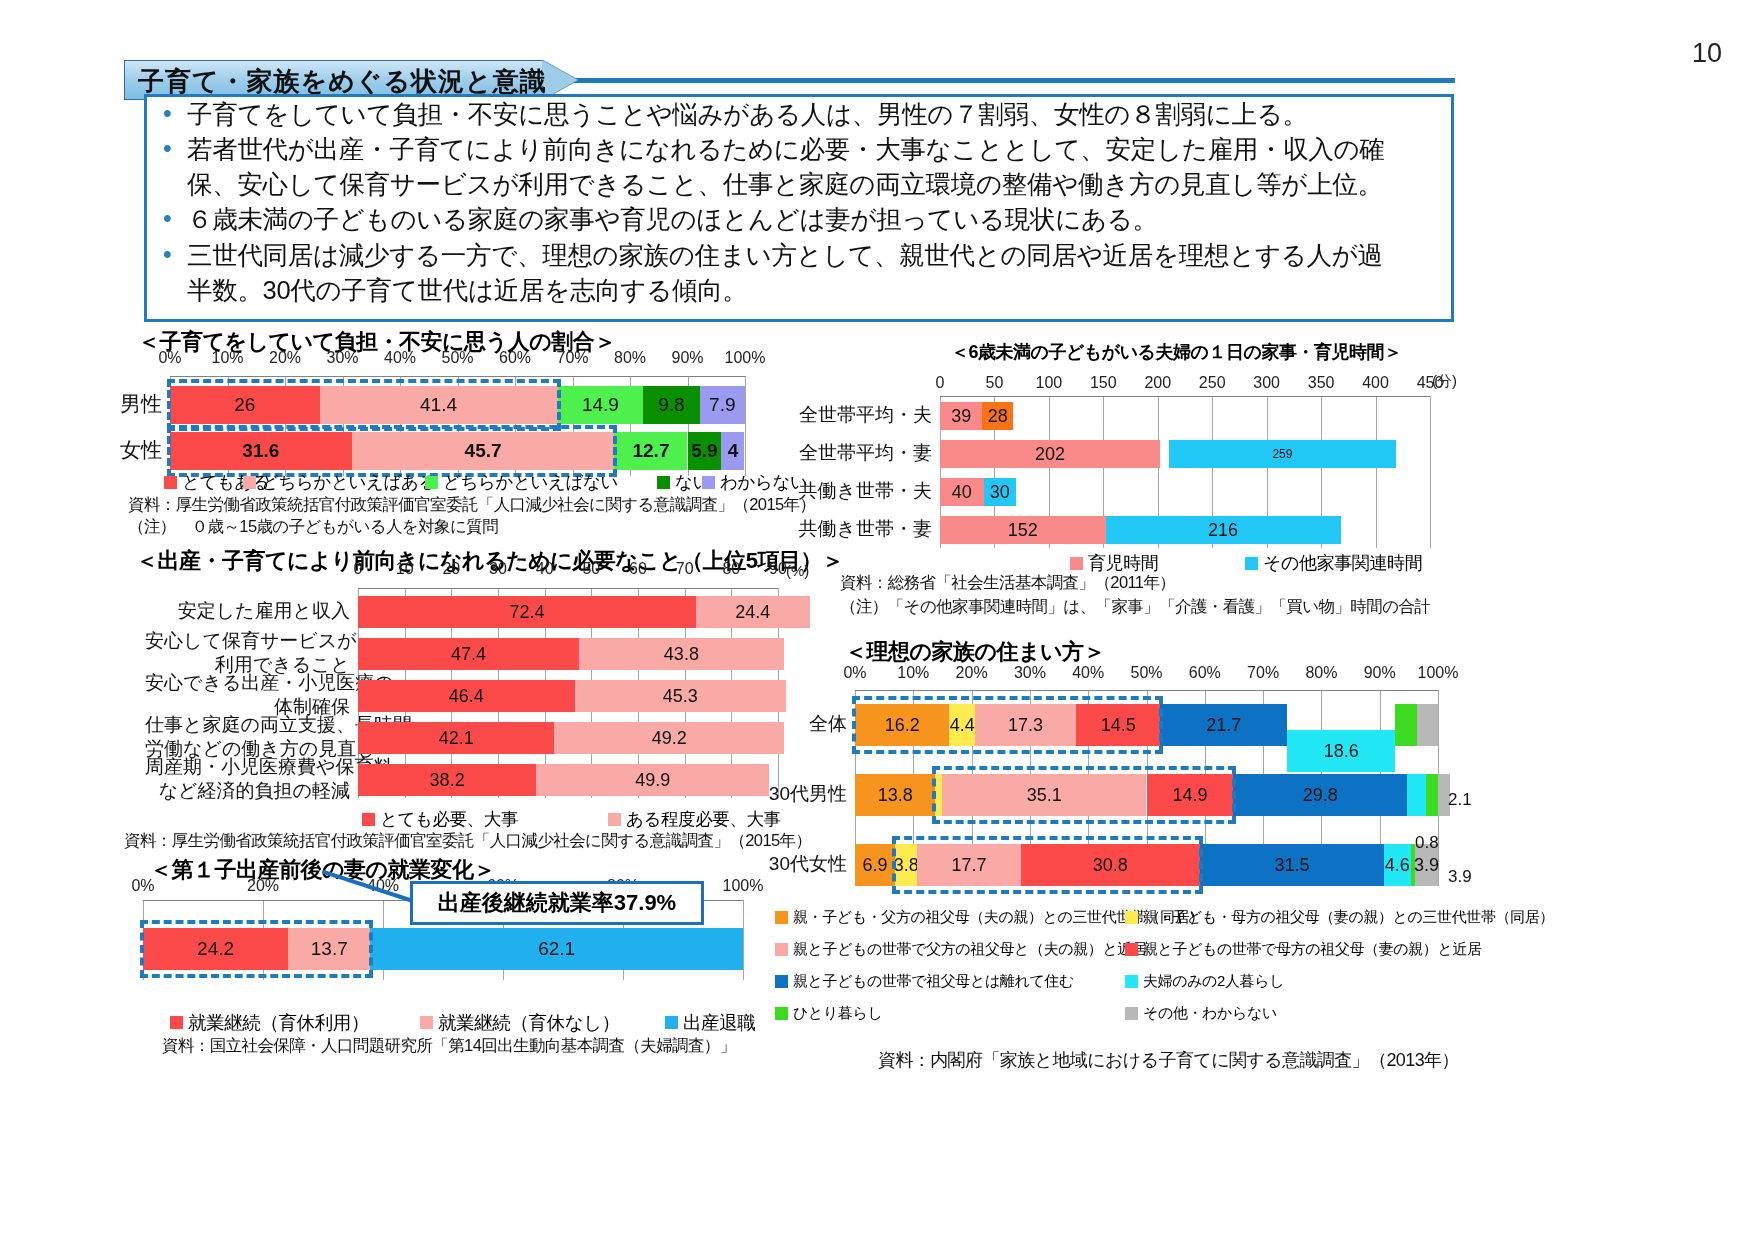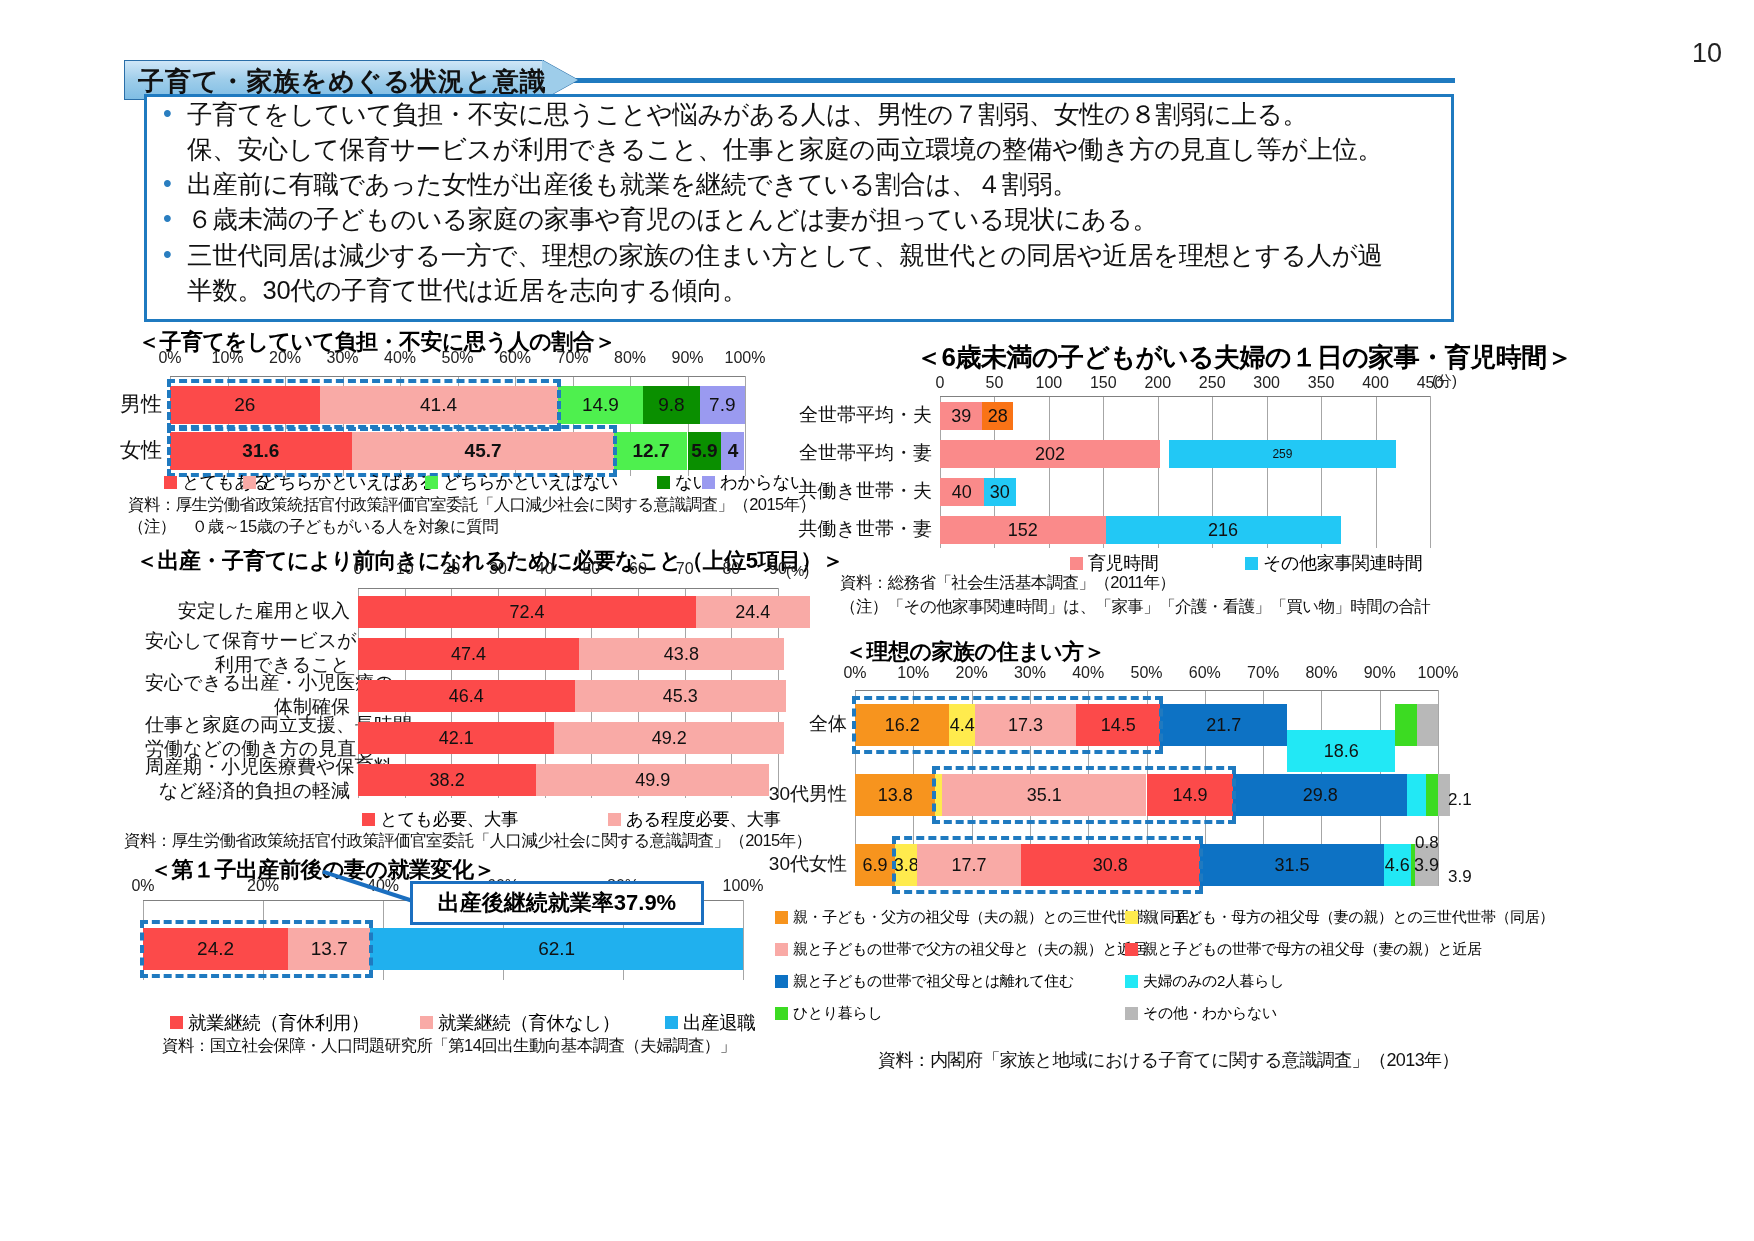--- a/index.html
+++ b/index.html
@@ -43,22 +43,22 @@
 
 <div class="hrule"></div>
 <div class="banner">
   <div class="body"></div>
   <div class="arrow"></div>
   <div class="txt">子育て・家族をめぐる状況と意識</div>
 </div>
 
 <div class="bulletbox" id="bulletbox">
     <div class="bl">子育てをしていて負担・不安に思うことや悩みがある人は、男性の７割弱、女性の８割弱に上る。</div>
+    <div class="bl">若者世代が出産・子育てにより前向きになれるために必要・大事なこととして、安定した雇用・収入の確</div>
     <div class="bl cont">保、安心して保育サービスが利用できること、仕事と家庭の両立環境の整備や働き方の見直し等が上位。</div>
-    <div class="bl">出産前に有職であった女性が出産後も就業を継続できている割合は、４割弱。</div>
     <div class="bl">６歳未満の子どものいる家庭の家事や育児のほとんどは妻が担っている現状にある。</div>
     <div class="bl">三世代同居は減少する一方で、理想の家族の住まい方として、親世代との同居や近居を理想とする人が過</div>
     <div class="bl cont">半数。30代の子育て世代は近居を志向する傾向。</div>
   </div>
 
 <div id="charts">
     <div class="ctitle" style="left: 138px; top: 327px; font-size: 22px;">＜子育てをしていて負担・不安に思う人の割合＞</div>
     <div class="axlab" style="left: 144px; top: 349px; width: 52px; text-align: center;">0%</div>
     <div class="gl" style="left: 170px; top: 376px; height: 100px;"></div>
     <div class="axlab" style="left: 201.5px; top: 349px; width: 52px; text-align: center;">10%</div>
@@ -273,21 +273,21 @@
     </div>
     <div class="lgd" style="left: 420px; top: 1010px; font-size: 18.5px;">
       <span class="sw" style="background: rgb(249, 170, 166);"></span>
       <span>就業継続（育休なし）</span>
     </div>
     <div class="lgd" style="left: 665px; top: 1010px; font-size: 18.5px;">
       <span class="sw" style="background: rgb(32, 176, 238);"></span>
       <span>出産退職</span>
     </div>
     <div class="note" style="left: 162px; top: 1035px;">資料：国立社会保障・人口問題研究所「第14回出生動向基本調査（夫婦調査）」</div>
-    <div class="ctitle" style="left: 916px; top: 340px; font-size: 26px;">＜6歳未満の子どもがいる夫婦の１日の家事・育児時間＞</div>
+    <div class="ctitle" style="left: 951px; top: 340px; font-size: 18px;">＜6歳未満の子どもがいる夫婦の１日の家事・育児時間＞</div>
     <div class="axlab" style="left: 1432px; top: 372px; font-size: 15px;">(分)</div>
     <div class="axlab" style="left: 914px; top: 374px; width: 52px; text-align: center;">0</div>
     <div class="gl" style="left: 940px; top: 396px; height: 152px;"></div>
     <div class="axlab" style="left: 968.444px; top: 374px; width: 52px; text-align: center;">50</div>
     <div class="gl" style="left: 994.444px; top: 396px; height: 152px;"></div>
     <div class="axlab" style="left: 1022.89px; top: 374px; width: 52px; text-align: center;">100</div>
     <div class="gl" style="left: 1048.89px; top: 396px; height: 152px;"></div>
     <div class="axlab" style="left: 1077.33px; top: 374px; width: 52px; text-align: center;">150</div>
     <div class="gl" style="left: 1103.33px; top: 396px; height: 152px;"></div>
     <div class="axlab" style="left: 1131.78px; top: 374px; width: 52px; text-align: center;">200</div>

